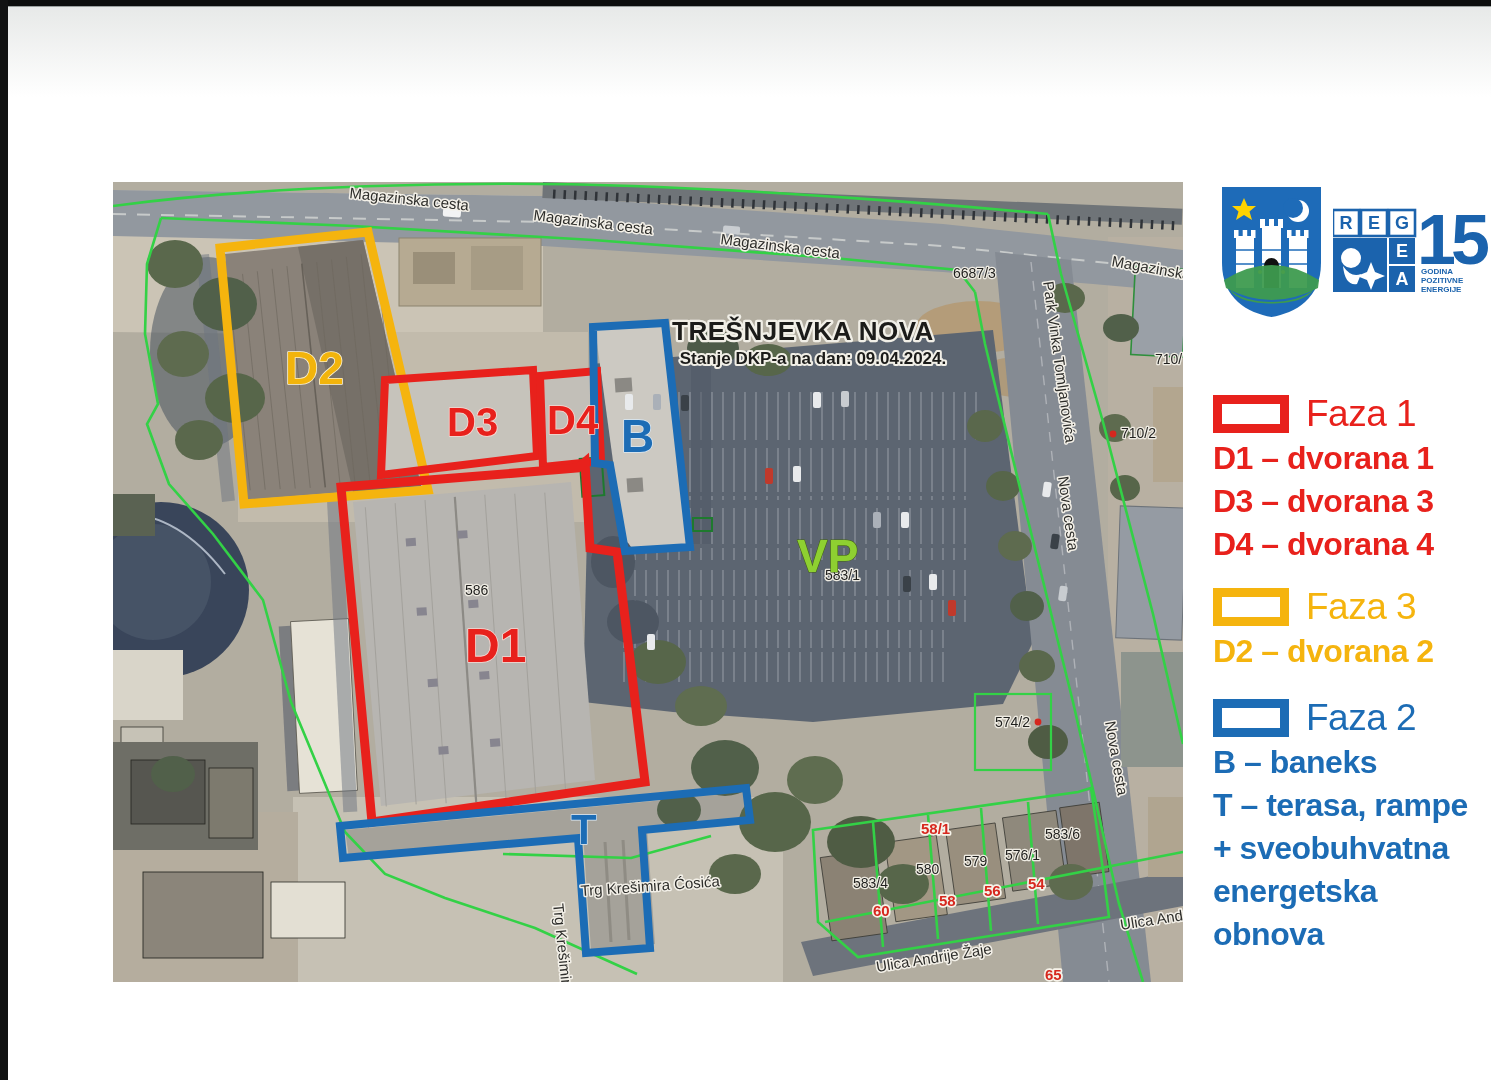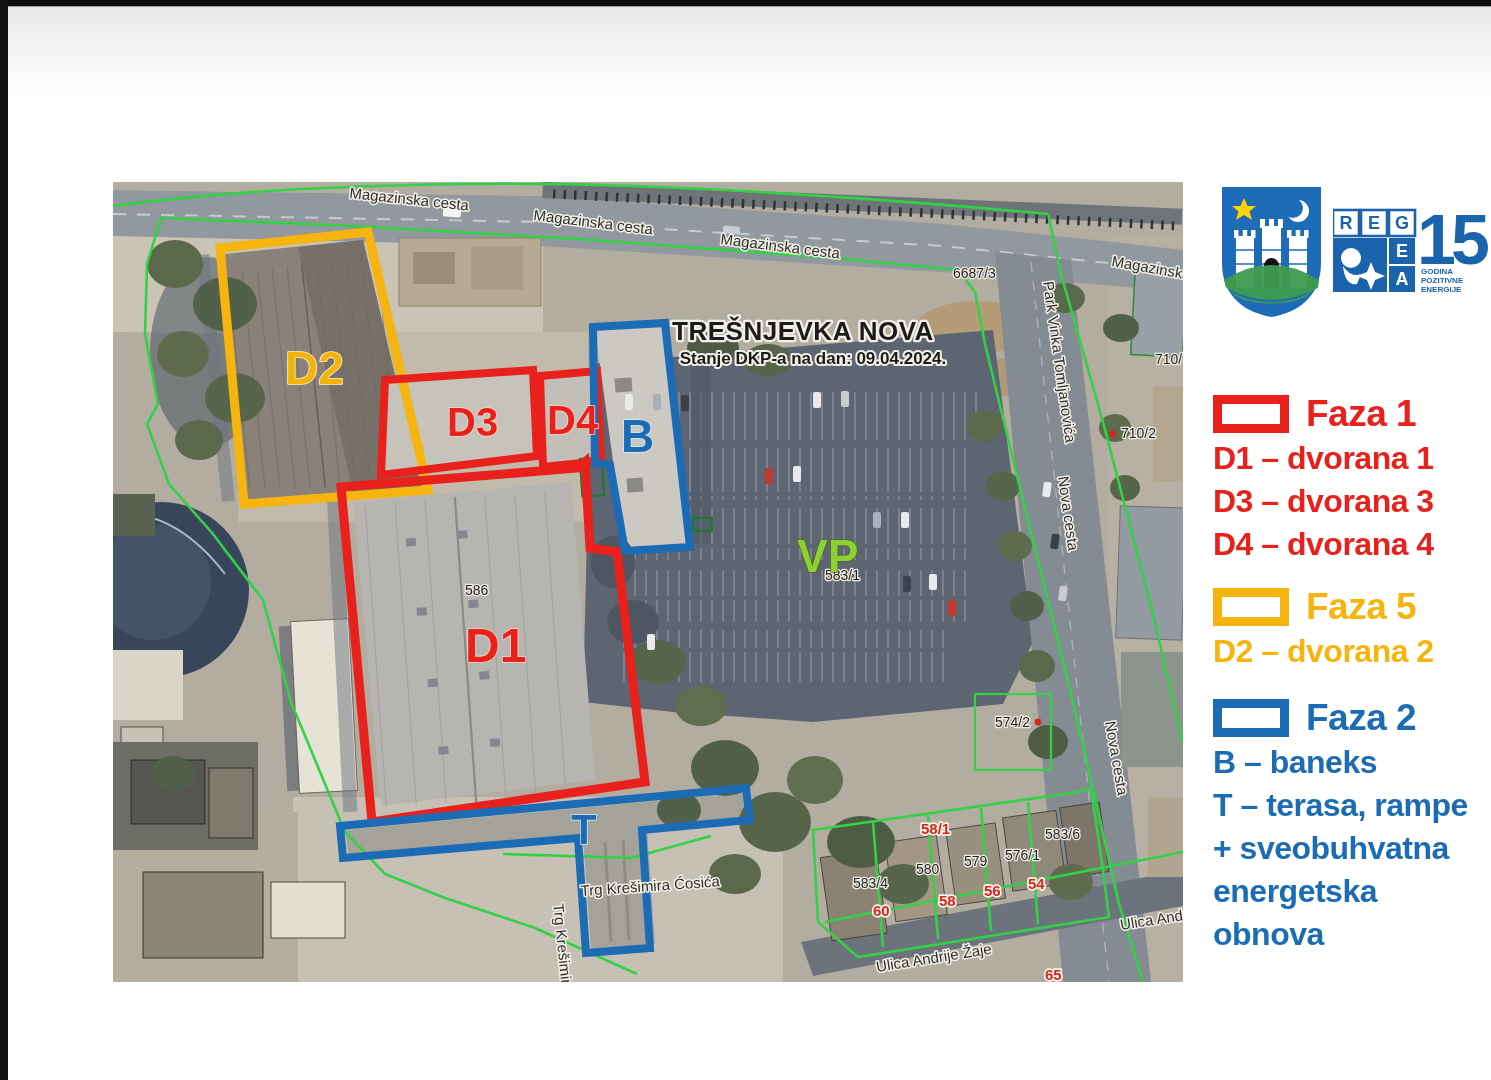--- a/index.html
+++ b/index.html
@@ -10,21 +10,21 @@
   .map-wrap{position:absolute;left:113px;top:182px;width:1070px;height:800px;}
   .map-wrap svg{display:block;}
 
   
   .legend{position:absolute;left:1213px;top:391px;width:280px;}
   .phase-head{display:flex;align-items:center;gap:17px;height:46px;}
   .swatch{width:58px;height:20px;background:#ffffff;}
   .sw1{border:9px solid #e8211c;}
   .sw2{border:9px solid #f5b40e;}
   .sw3{border:9px solid #1c6cb5;}
-  .phase-title{font-size:37px;font-weight:bold;letter-spacing:-0.5px;}
+  .phase-title{font-size:37px;font-weight:normal;letter-spacing:-0.5px;}
   .t1{color:#e8211c;} .t2{color:#f5b40e;} .t3{color:#1c6cb5;}
   .legend-item{font-size:32px;font-weight:bold;line-height:43px;letter-spacing:-0.5px;white-space:nowrap;}
   .gap18{margin-top:18px;} .gap22{margin-top:22px;}
 
   
   .grb{position:absolute;left:1218px;top:184px;}
   .regea{position:absolute;left:1333px;top:198px;}
 
   
   text{font-family:"Liberation Sans",sans-serif;}
@@ -356,21 +356,21 @@
     <div class="phase-head">
       <div class="swatch sw1"></div>
       <div class="phase-title t1">Faza 1</div>
     </div>
     <div class="legend-item t1">D1 – dvorana 1</div>
     <div class="legend-item t1">D3 – dvorana 3</div>
     <div class="legend-item t1">D4 – dvorana 4</div>
 
     <div class="phase-head gap18">
       <div class="swatch sw2"></div>
-      <div class="phase-title t2">Faza 5</div>
+      <div class="phase-title t2">Faza 3</div>
     </div>
     <div class="legend-item t2">D2 – dvorana 2</div>
 
     <div class="phase-head gap22">
       <div class="swatch sw3"></div>
       <div class="phase-title t3">Faza 2</div>
     </div>
     <div class="legend-item t3">B – baneks</div>
     <div class="legend-item t3">T – terasa, rampe</div>
     <div class="legend-item t3">+ sveobuhvatna</div>

